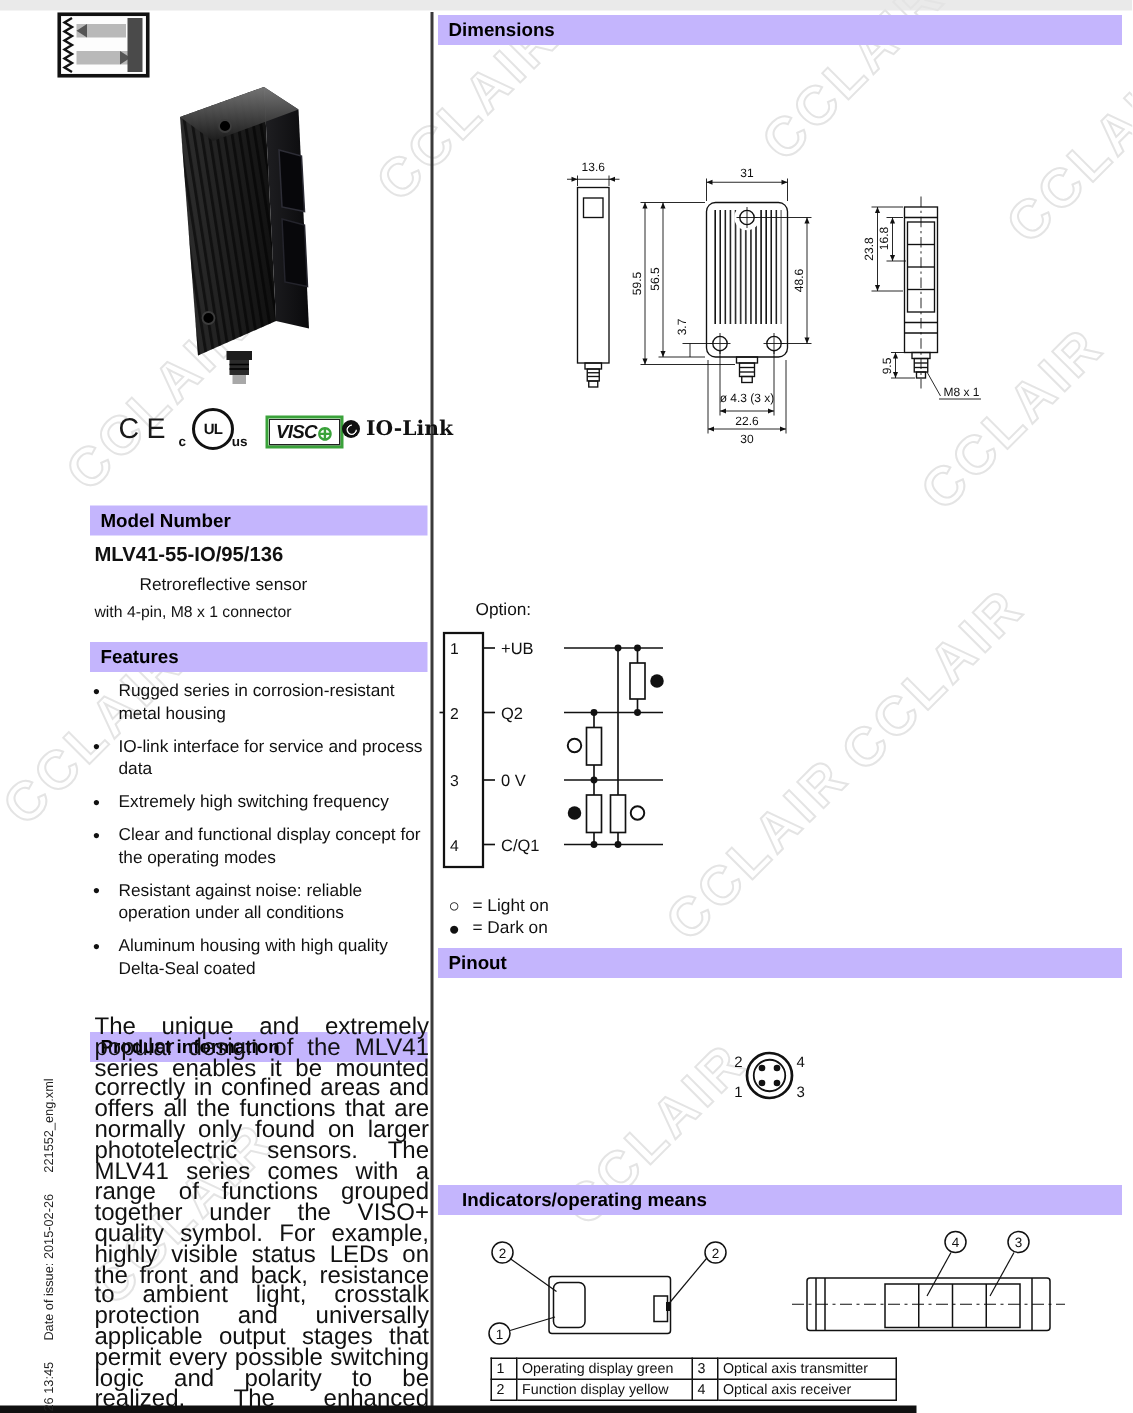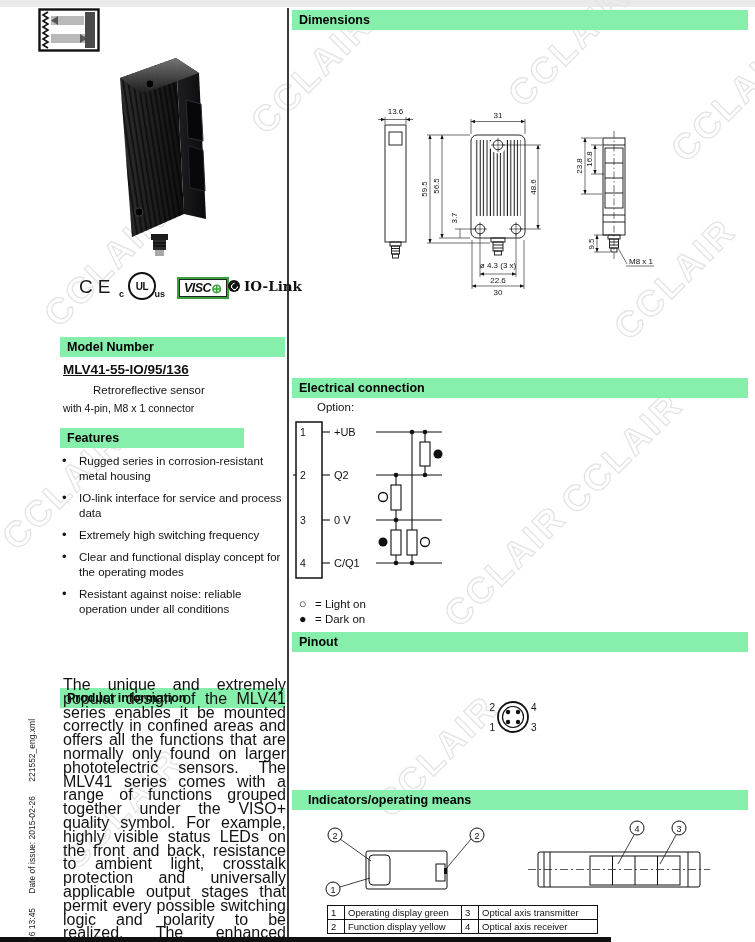--- a/index.html
+++ b/index.html
@@ -1,28 +1,28 @@
 <!DOCTYPE html>
 <html><head>
 <meta charset="utf-8">
 <style>
   html,body{margin:0;padding:0;background:#fff;}
   #page{position:relative;width:755px;height:942px;background:#fff;overflow:hidden;
         font-family:"Liberation Sans",sans-serif;color:#111;}
-  .hdr{position:absolute;background:#86efac;color:#000;font-weight:bold;font-size:12.5px;
+  .hdr{position:absolute;background:#c4b5fd;color:#000;font-weight:bold;font-size:12.5px;
        line-height:20px;height:20px;padding-left:7px;box-sizing:border-box;}
   .wm{position:absolute;font-weight:bold;font-size:36px;letter-spacing:3px;color:transparent;
       -webkit-text-stroke:1.3px #e4e4e4;transform:rotate(-45deg);pointer-events:none;z-index:0;}
   .abs{position:absolute;}
   .topstrip{position:absolute;left:0;top:0;width:755px;height:7px;background:#eaeaea;}
   .divider{position:absolute;left:287px;top:8px;width:1.5px;height:933px;background:#3a3a3a;}
   .botbar{position:absolute;left:0;top:937px;width:611px;height:5px;background:#101010;}
   .sidetext{position:absolute;left:27px;top:941px;transform:rotate(-90deg);transform-origin:0 0;
             font-size:8.5px;white-space:pre;width:260px;color:#222;}
-  .model-number{font-weight:bold;font-size:13.5px;text-decoration:underline;}
+  .model-number{font-weight:bold;font-size:13.5px;}
   .model-type{font-size:11.5px;padding-left:30px;}
   .model-conn{font-size:10.5px;}
   .features-list{list-style:none;margin:0;padding:0;font-size:11.5px;line-height:15px;width:226px;}
   .features-list li{position:relative;padding-left:19px;margin-bottom:7px;}
   .features-list li::before{content:"•";position:absolute;left:2px;top:-1px;font-size:13px;}
   .pinfo{font-size:16px;line-height:13.8px;text-align:justify;width:223px;}
   .legend-row{display:flex;align-items:center;font-size:11.5px;height:15px;}
   .legend-sym{width:16px;font-size:12.5px;}
   .opt{font-size:11.5px;}
   .ind-table{border-collapse:collapse;font-size:9.5px;}
@@ -132,27 +132,28 @@
   <div class="iol-wrap" style="left:228px;top:278px;">
     <span class="iol-dot"></span>
     <span class="iol-text">IO-Link</span>
   </div>
 
   <div class="hdr" style="left:60px;top:337px;width:225px;">Model Number</div>
   <div class="abs model-number" style="left:63px;top:362px;">MLV41-55-IO/95/136</div>
   <div class="abs model-type" style="left:63px;top:384px;">Retroreflective sensor</div>
   <div class="abs model-conn" style="left:63px;top:402px;">with 4-pin, M8 x 1 connector</div>
 
-  <div class="hdr" style="left:60px;top:428px;width:184px;">Features</div>
+  <div class="hdr" style="left:60px;top:428px;width:225px;">Features</div>
   <ul class="abs features-list" style="left:60px;top:454px;">
     <li>Rugged series in corrosion-resistant metal housing</li>
     <li>IO-link interface for service and process data</li>
     <li>Extremely high switching frequency</li>
     <li>Clear and functional display concept for the operating modes</li>
     <li>Resistant against noise: reliable operation under all conditions</li>
+    <li>Aluminum housing with high quality Delta-Seal coated</li>
   </ul>
 
   <div class="hdr" style="left:60px;top:652px;width:225px;margin-top:36px;">Product information</div>
   <div class="abs pinfo" style="left:63px;top:678px;">The unique and extremely popular design of the MLV41 series enables it be mounted correctly in confined areas and offers all the functions that are normally only found on larger phototelectric sensors. The MLV41 series comes with a range of functions grouped together under the VISO+ quality symbol. For example, highly visible status LEDs on the front and back, resistance to ambient light, crosstalk protection and universally applicable output stages that permit every possible switching logic and polarity to be realized. The enhanced resistance to ambient light ensures reliable operation even where modern energy-saving lamps with electronic ballasts are in use. The same applies where multiple devices are present, i.e. the use of a number of sensors in the same vicinity causes no problems.</div>
 
   <div class="hdr" style="left:292px;top:10px;width:456px;">Dimensions</div>
   <svg class="abs" style="left:292px;top:34px;" width="456" height="310" viewBox="0 0 456 310">
     <defs>
       <pattern id="finRibs" width="3.4" height="8" patternUnits="userSpaceOnUse">
         <line x1="1.2" y1="0" x2="1.2" y2="8" stroke="#111" stroke-width="1"></line>
@@ -274,21 +275,20 @@
       <polygon points="301.3,136 303,140 304.7,136" fill="#111" stroke="none"></polygon>
       <polygon points="303.3,205 305,201 306.7,205" fill="#111" stroke="none"></polygon>
       <polygon points="303.3,214 305,218 306.7,214" fill="#111" stroke="none"></polygon>
     </g>
     <text transform="rotate(-90 290 132)" x="290" y="132" font-size="8" text-anchor="middle" fill="#111">23.8</text>
     <text transform="rotate(-90 300 125)" x="300" y="125" font-size="8" text-anchor="middle" fill="#111">16.8</text>
     <text transform="rotate(-90 302 210)" x="302" y="210" font-size="8" text-anchor="middle" fill="#111">9.5</text>
     <text x="337" y="230" font-size="8" fill="#111">M8 x 1</text>
   </svg>
 
-  <div class="hdr" style="left:292px;top:378px;width:456px;">Electrical connection</div>
   <div class="abs opt" style="left:317px;top:401px;">Option:</div>
   <svg class="abs" style="left:292px;top:400px;" width="456" height="190" viewBox="0 0 456 190">
     <g fill="none" stroke="#111" stroke-width="1.1">
       <rect x="4" y="22" width="26" height="156" stroke-width="1.5"></rect>
       <line x1="1" y1="75" x2="4" y2="75"></line>
       <line x1="30" y1="32" x2="38" y2="32"></line>
       <line x1="30" y1="75" x2="38" y2="75"></line>
       <line x1="30" y1="120" x2="38" y2="120"></line>
       <line x1="30" y1="163" x2="38" y2="163"></line>
       <line x1="84" y1="32" x2="150" y2="32"></line>

